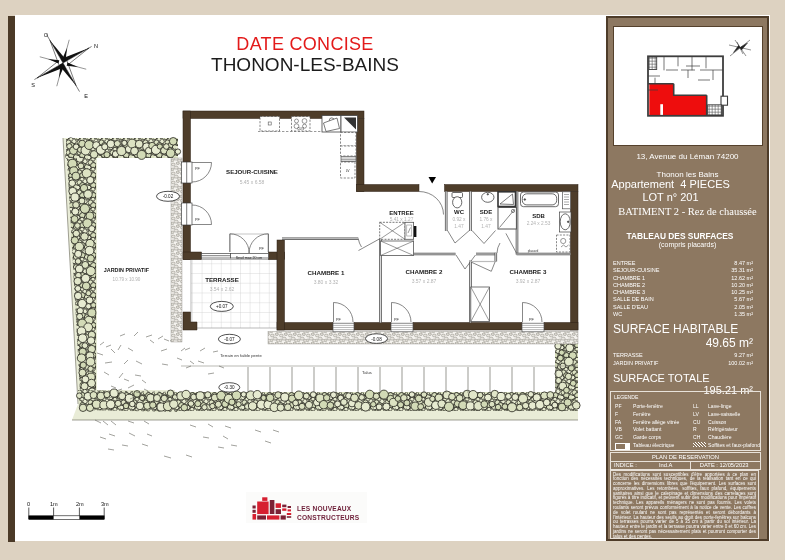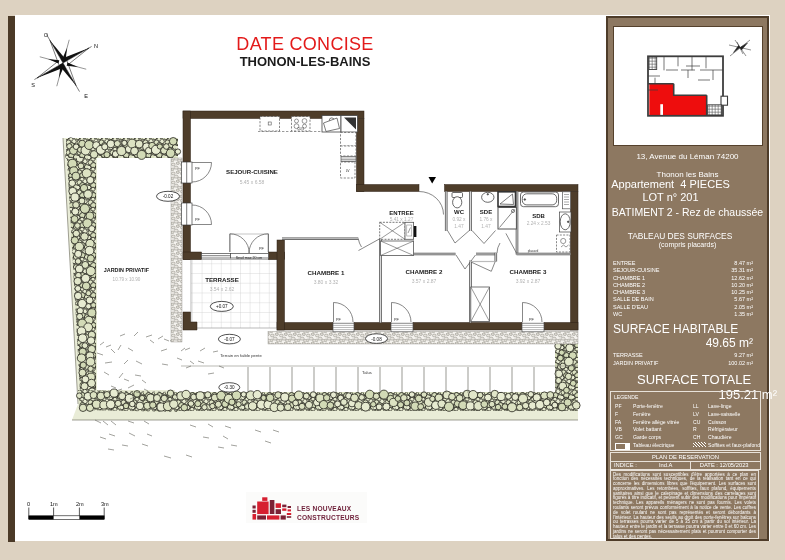--- a/index.html
+++ b/index.html
@@ -8,21 +8,21 @@
 </style>
 </head>
 <body>
 
 <div class="abs" style="left:15px;top:15px;width:755px;height:526px;background:#ffffff;"></div>
 
 <div class="abs" style="left:8px;top:16px;width:7px;height:526px;background:#4b3a27;"></div>
 
 <div class="abs" style="left:150px;top:34px;width:310px;text-align:center;font-size:18px;color:#e31a1a;letter-spacing:0.3px;">DATE CONCISE</div>
 
-<div class="abs" style="left:150px;top:54px;width:310px;text-align:center;font-size:13px;color:#1c1c1c;font-weight:bold;">THONON-LES-BAINS</div>
+<div class="abs" style="left:150px;top:54px;width:310px;text-align:center;font-size:19px;color:#1c1c1c;">THONON-LES-BAINS</div>
 
 <svg class="abs" style="left:0;top:0;" width="785" height="560" viewBox="0 0 785 560">
 <defs>
   <pattern id="peb" width="9" height="9" patternUnits="userSpaceOnUse">
     <rect width="9" height="9" fill="#f4f2ee"></rect>
     <ellipse cx="2.2" cy="2.5" rx="1.8" ry="1.4" fill="#e7e4de" stroke="#8f8d86" stroke-width="0.55"></ellipse>
     <ellipse cx="6.8" cy="1.2" rx="1.6" ry="1.3" fill="#dedbd4" stroke="#8f8d86" stroke-width="0.55"></ellipse>
     <ellipse cx="5.1" cy="5.6" rx="2.0" ry="1.5" fill="#e7e4de" stroke="#8f8d86" stroke-width="0.55"></ellipse>
     <ellipse cx="1.4" cy="7.4" rx="1.5" ry="1.2" fill="#dedbd4" stroke="#8f8d86" stroke-width="0.55"></ellipse>
     <ellipse cx="8.2" cy="7.8" rx="1.7" ry="1.3" fill="#e7e4de" stroke="#8f8d86" stroke-width="0.55"></ellipse>
@@ -777,44 +777,44 @@
     <line x1="737" y1="42" x2="743" y2="54"></line>
     <polygon points="740,47.5 747.5,43 741.5,50"></polygon>
     <polygon points="740,47.5 733.5,52.5 738.5,45.5"></polygon>
   </g>
 </svg>
 
 <div class="abs" style="left:606px;top:148px;width:163px;text-align:center;font-size:8px;color:#fff;line-height:18px;">13, Avenue du Léman 74200<br>Thonon les Bains</div>
 
 <div class="abs" style="left:606px;top:178px;width:129px;text-align:center;font-size:11px;color:#fff;line-height:13px;">Appartement&nbsp; 4 PIECES<br>LOT n° 201</div>
 
-<div class="abs" style="left:604px;top:206px;width:167px;text-align:center;font-size:10.5px;color:#fff;">BATIMENT 2 - Rez de chaussée</div>
-
-<div class="abs" style="left:606px;top:231px;width:148px;text-align:center;font-size:8.4px;font-weight:normal;color:#fff;">TABLEAU DES SURFACES</div>
+<div class="abs" style="left:604px;top:206px;width:167px;text-align:center;font-size:10.5px;color:#fff;font-family:Liberation Serif, serif;">BATIMENT 2 - Rez de chaussée</div>
+
+<div class="abs" style="left:606px;top:231px;width:148px;text-align:center;font-size:8.4px;font-weight:bold;color:#fff;">TABLEAU DES SURFACES</div>
 <div class="abs" style="left:606px;top:241px;width:163px;text-align:center;font-size:7px;color:#fff;">(compris placards)</div>
 
 <div class="abs" style="left:613px;top:260px;width:140px;font-size:5.5px;color:#fff;line-height:7.3px;">
   <div>ENTREE<span style="float:right">8.47 m²</span></div>
   <div>SEJOUR-CUISINE<span style="float:right">35.31 m²</span></div>
   <div>CHAMBRE 1<span style="float:right">12.62 m²</span></div>
   <div>CHAMBRE 2<span style="float:right">10.20 m²</span></div>
   <div>CHAMBRE 3<span style="float:right">10.25 m²</span></div>
   <div>SALLE DE BAIN<span style="float:right">5.67 m²</span></div>
   <div>SALLE D'EAU<span style="float:right">2.05 m²</span></div>
   <div>WC<span style="float:right">1.35 m²</span></div>
 </div>
 
 <div class="abs" style="left:613px;top:322px;width:140px;font-size:12px;color:#fff;">SURFACE HABITABLE<span style="float:right">49.65 m²</span></div>
 
 <div class="abs" style="left:613px;top:352px;width:140px;font-size:5.5px;color:#fff;line-height:7.6px;">
   <div>TERRASSE<span style="float:right">9.27 m²</span></div>
   <div>JARDIN PRIVATIF<span style="float:right">100.02 m²</span></div>
 </div>
 
-<div class="abs" style="left:613px;top:372px;width:140px;font-size:13px;color:#fff;margin-left:24px;">SURFACE TOTALE<span style="float:right">195.21 m²</span></div>
+<div class="abs" style="left:613px;top:372px;width:140px;font-size:11px;color:#fff;">SURFACE TOTALE<span style="float:right">195.21 m²</span></div>
 
 <div class="abs" style="left:610px;top:391px;width:149px;height:58px;border:1px solid #e8e2da;color:#fff;font-size:5.1px;">
   <div style="margin:2px 0 1px 3px;">LEGENDE</div>
   <div style="position:absolute;left:4px;top:11px;line-height:7.8px;">PF<br>F<br>FA<br>VB<br>GC</div>
   <div style="position:absolute;left:22px;top:11px;line-height:7.8px;white-space:nowrap;">Porte-fenêtre<br>Fenêtre<br>Fenêtre allège vitrée<br>Volet battant<br>Garde corps</div>
   <div style="position:absolute;left:82px;top:11px;line-height:7.8px;">LL<br>LV<br>CU<br>R<br>CH</div>
   <div style="position:absolute;left:97px;top:11px;line-height:7.8px;white-space:nowrap;">Lave-linge<br>Lave-vaisselle<br>Cuisson<br>Réfrigérateur<br>Chaudière</div>
   <div style="position:absolute;left:4px;top:51px;width:13px;height:4.5px;border:0.8px solid #fff;">
       <div style="width:4px;height:4.5px;background:#fff;float:right;"></div>
     </div>

